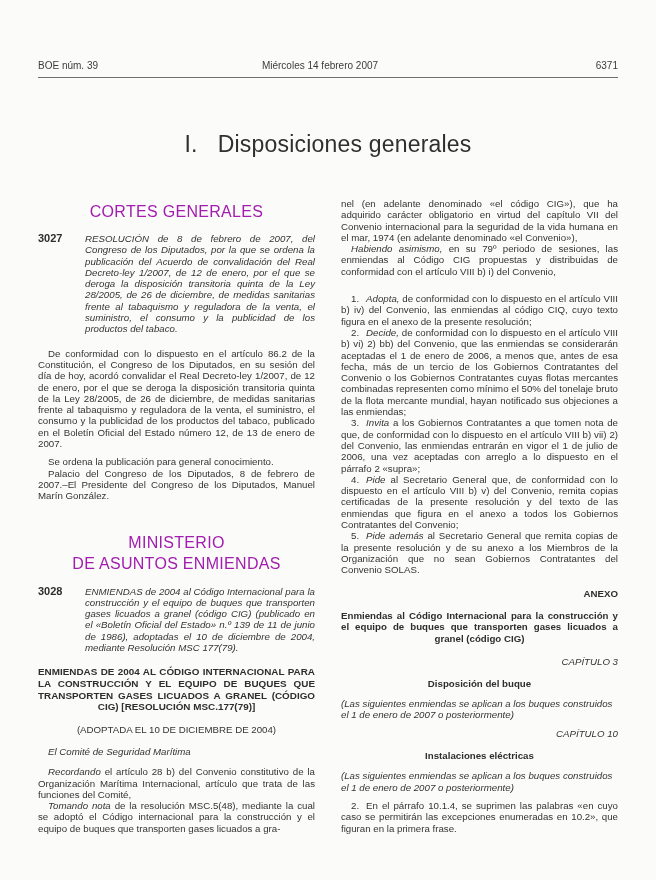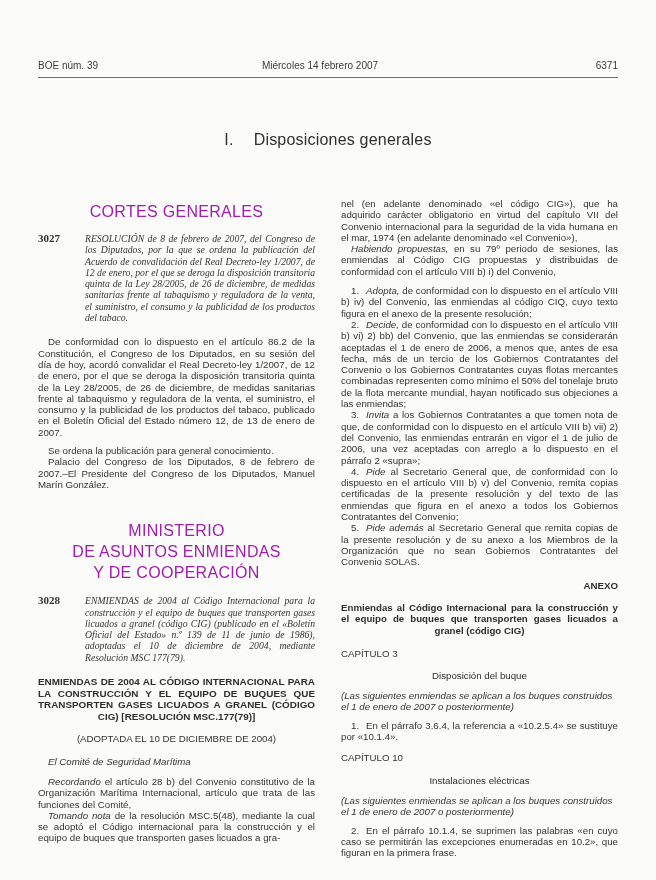--- a/index.html
+++ b/index.html
@@ -11,56 +11,56 @@
   }
   .runhead{
     position:absolute;top:60px;left:38px;right:38px;
     display:flex;justify-content:space-between;align-items:center;
     font-size:10px;color:#3c3c3c;
     border-bottom:1px solid #707070;padding-bottom:6px;
   }
   .runhead .mid{position:absolute;left:0;right:16px;text-align:center;}
   .sec-title{
     position:absolute;top:131px;left:0;right:0;text-align:center;
-    font-size:16px;color:#2f2f2f;letter-spacing:.2px;
+    font-size:23px;color:#2f2f2f;letter-spacing:.2px;
   }
   .sec-title .num{margin-right:20px;}
   .cols{
     position:absolute;top:198px;left:38px;width:580px;
     display:flex;gap:26px;
   }
   .col{width:277px;font-size:9.7px;line-height:11.3px;color:#343434;}
   p{margin:0;}
   .jus{text-align:justify;}
   .ind{text-indent:10px;}
   .it{font-style:italic;}
   .org{
     font-size:16px;line-height:21px;font-weight:400;color:#a21caf;
     text-align:center;letter-spacing:.3px;margin:0;
   }
   .org.cortes{margin:3px 0 11px 0;}
   .org.ministerio{margin:30px 0 12px 0;}
-  .entry{display:flex;margin-bottom:13px;font-family:Liberation Serif, serif;}
+  .entry{display:flex;margin-bottom:13px;}
   .entry .enum{flex:0 0 47px;font-weight:bold;font-size:11px;line-height:11.3px;color:#2e2e2e;}
   .entry .esum{flex:1;font-style:italic;text-align:justify;}
   .bold-caps{
     font-weight:bold;font-size:9.9px;line-height:11.6px;color:#2e2e2e;
     text-align:justify;text-align-last:center;margin:0 0 11px 0;
   }
   .center-line{text-align:center;margin:0 0 11px 0;}
   .committee{font-style:italic;text-indent:10px;margin:0 0 9px 0;}
-  .sp7{margin-top:8px;}
+  .sp7{margin-top:16px;}
   .rnum{margin-right:7px;}
   .anexo{font-weight:bold;text-align:right;margin:12px 0 11px 0;color:#2e2e2e;}
   .anexo-title{
     font-weight:bold;color:#2e2e2e;text-align:justify;text-align-last:center;
     margin:0 0 11px 0;line-height:11.6px;
   }
-  .chap{text-align:left;margin:2px 0 11px 0;}
-  .chap-title{font-weight:normal;text-align:center;margin:0 0 9px 0;color:#2e2e2e;}
+  .chap{text-align:right;margin:2px 0 11px 0;font-style:italic;}
+  .chap-title{font-weight:bold;text-align:center;margin:0 0 9px 0;color:#2e2e2e;}
   .note{font-style:italic;text-align:left;margin:0 0 7px 0;}
   .res-item{margin:0 0 10px 0;}
 </style>
 </head>
 <body>
 
 <div>
 
   <div class="runhead">
     <span>BOE núm. 39</span>
@@ -83,21 +83,20 @@
         <p class="esum">RESOLUCIÓN de 8 de febrero de 2007, del Congreso de los Diputados, por la que se ordena la publicación del Acuerdo de convalidación del Real Decreto-ley 1/2007, de 12 de enero, por el que se deroga la disposición transitoria quinta de la Ley 28/2005, de 26 de diciembre, de medidas sanitarias frente al tabaquismo y reguladora de la venta, el suministro, el consumo y la publicidad de los productos del tabaco.</p>
       </div>
 
       <p class="jus ind" style="margin-bottom:7px;">De conformidad con lo dispuesto en el artículo 86.2 de la Constitución, el Congreso de los Diputados, en su sesión del día de hoy, acordó convalidar el Real Decreto-ley 1/2007, de 12 de enero, por el que se deroga la disposición transitoria quinta de la Ley 28/2005, de 26 de diciembre, de medidas sanitarias frente al tabaquismo y reguladora de la venta, el suministro, el consumo y la publicidad de los productos del tabaco, publicado en el Boletín Oficial del Estado número 12, de 13 de enero de 2007.</p>
       <p class="jus ind">Se ordena la publicación para general conocimiento.</p>
       <p class="jus ind">Palacio del Congreso de los Diputados, 8 de febrero de 2007.–El Presidente del Congreso de los Diputados, Manuel Marín González.</p>
 
       <h2 class="org ministerio">
         <span style="display:block;">MINISTERIO</span>
         <span style="display:block;">DE ASUNTOS ENMIENDAS</span>
-        <span style="display:block;">Y DE COOPERACIÓN</span>
       </h2>
 
       <div class="entry" style="justify-content:space-between;">
         <span class="enum">3028</span>
         <p class="esum">ENMIENDAS de 2004 al Código Internacional para la construcción y el equipo de buques que transporten gases licuados a granel (código CIG) (publicado en el «Boletín Oficial del Estado» n.º 139 de 11 de junio de 1986), adoptadas el 10 de diciembre de 2004, mediante Resolución MSC 177(79).</p>
       </div>
 
       <p class="bold-caps">ENMIENDAS DE 2004 AL CÓDIGO INTERNACIONAL PARA LA CONSTRUCCIÓN Y EL EQUIPO DE BUQUES QUE TRANSPORTEN GASES LICUADOS A GRANEL (CÓDIGO CIG) [RESOLUCIÓN MSC.177(79)]</p>
 
       <p class="center-line">(ADOPTADA EL 10 DE DICIEMBRE DE 2004)</p>
@@ -108,40 +107,39 @@
 
       <p class="jus ind"><span class="it">Tomando nota</span><span> de la resolución MSC.5(48), mediante la cual se adoptó el Código internacional para la construcción y el equipo de buques que transporten gases licuados a gra-</span></p>
 
     </div>
 
     <div class="col">
 
       <p class="jus">nel (en adelante denominado «el código CIG»), que ha adquirido carácter obligatorio en virtud del capítulo VII del Convenio internacional para la seguridad de la vida humana en el mar, 1974 (en adelante denominado «el Convenio»),</p>
 
 
-      <p class="jus ind"><span class="it">Habiendo propuestas,</span><span> en su 79º periodo de sesiones, las enmiendas al Código CIG propuestas y distribuidas de conformidad con el artículo VIII b) i) del Convenio,</span></p>
+      <p class="jus ind"><span class="it">Habiendo asimismo,</span><span> en su 79º periodo de sesiones, las enmiendas al Código CIG propuestas y distribuidas de conformidad con el artículo VIII b) i) del Convenio,</span></p>
 
       <p class="jus ind sp7"><span class="rnum">1.</span><span class="it">Adopta,</span><span> de conformidad con lo dispuesto en el artículo VIII b) iv) del Convenio, las enmiendas al código CIQ, cuyo texto figura en el anexo de la presente resolución;</span></p>
 
       <p class="jus ind"><span class="rnum">2.</span><span class="it">Decide,</span><span> de conformidad con lo dispuesto en el artículo VIII b) vi) 2) bb) del Convenio, que las enmiendas se considerarán aceptadas el 1 de enero de 2006, a menos que, antes de esa fecha, más de un tercio de los Gobiernos Contratantes del Convenio o los Gobiernos Contratantes cuyas flotas mercantes combinadas representen como mínimo el 50% del tonelaje bruto de la flota mercante mundial, hayan notificado sus objeciones a las enmiendas;</span></p>
 
       <p class="jus ind"><span class="rnum">3.</span><span class="it">Invita</span><span> a los Gobiernos Contratantes a que tomen nota de que, de conformidad con lo dispuesto en el artículo VIII b) vii) 2) del Convenio, las enmiendas entrarán en vigor el 1 de julio de 2006, una vez aceptadas con arreglo a lo dispuesto en el párrafo 2 «supra»;</span></p>
 
       <p class="jus ind"><span class="rnum">4.</span><span class="it">Pide</span><span> al Secretario General que, de conformidad con lo dispuesto en el artículo VIII b) v) del Convenio, remita copias certificadas de la presente resolución y del texto de las enmiendas que figura en el anexo a todos los Gobiernos Contratantes del Convenio;</span></p>
 
       <p class="jus ind"><span class="rnum">5.</span><span class="it">Pide además</span><span> al Secretario General que remita copias de la presente resolución y de su anexo a los Miembros de la Organización que no sean Gobiernos Contratantes del Convenio SOLAS.</span></p>
 
       <p class="anexo">ANEXO</p>
 
       <p class="anexo-title">Enmiendas al Código Internacional para la construcción y el equipo de buques que transporten gases licuados a granel (código CIG)</p>
 
       <p class="chap">CAPÍTULO 3</p>
       <p class="chap-title">Disposición del buque</p>
       <p class="note">(Las siguientes enmiendas se aplican a los buques construidos el 1 de enero de 2007 o posteriormente)</p>
-      <p class="jus ind res-item"><span class="rnum">1.</span><span>En el párrafo 3.6.4, la referencia a «10.2.5.4» se sustituye por «10.1.4».</span></p>
 
       <p class="chap" style="margin-top:6px;">CAPÍTULO 10</p>
       <p class="chap-title">Instalaciones eléctricas</p>
       <p class="note">(Las siguientes enmiendas se aplican a los buques construidos el 1 de enero de 2007 o posteriormente)</p>
       <p class="jus ind"><span class="rnum">2.</span><span>En el párrafo 10.1.4, se suprimen las palabras «en cuyo caso se permitirán las excepciones enumeradas en 10.2», que figuran en la primera frase.</span></p>
 
     </div>
   </div>
 </div>
 

